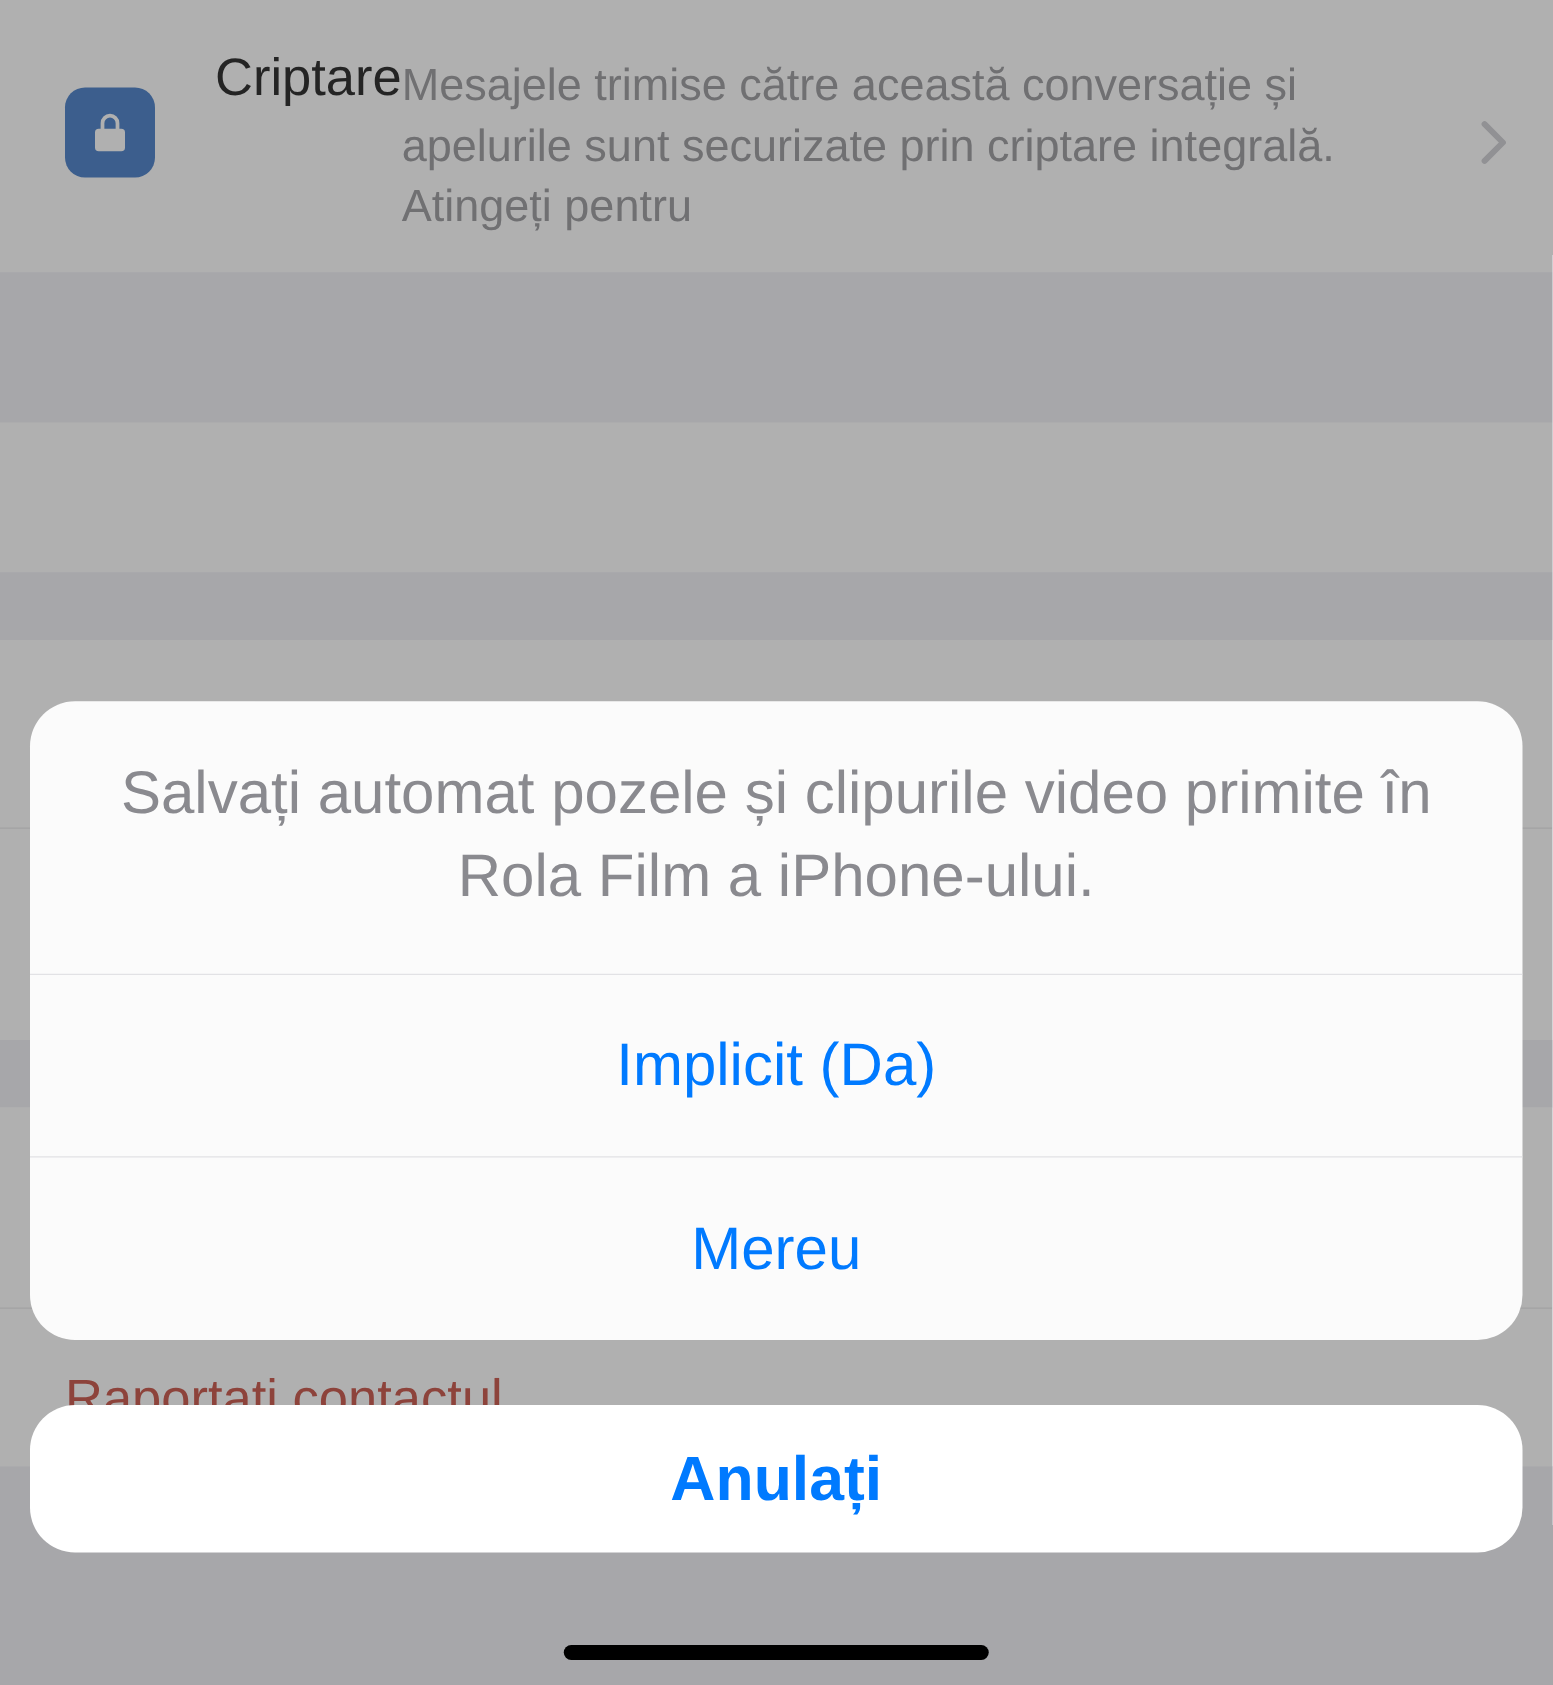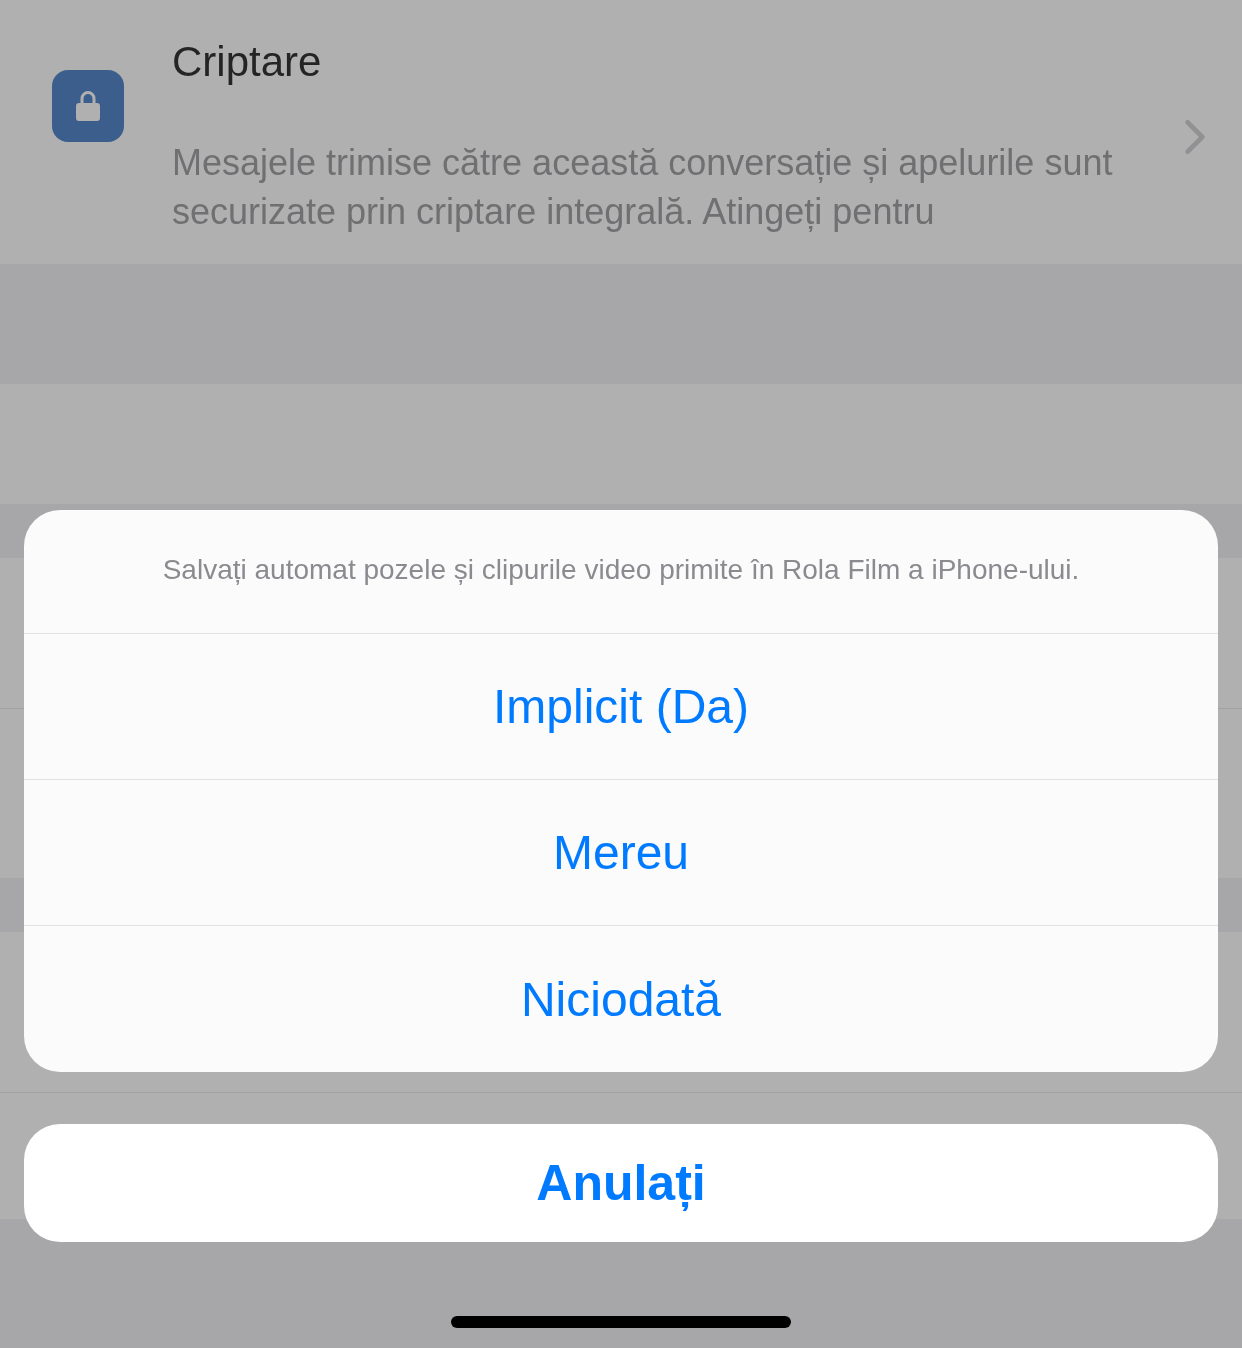--- a/index.html
+++ b/index.html
@@ -66,27 +66,26 @@
     .row-value {
       font-size: 42px;
       color: #8e8e93;
       margin-left: auto;
       padding-right: 8px;
     }
     .row-subtitle {
       font-size: 36px;
       color: #8a8a8f;
       line-height: 1.35;
-      margin-top: 23px;
+      margin-top: 6px;
     }
     .row-text-block {
       display: flex;
-      flex-direction: column;
+      flex-direction: row;
       flex: 1;
-      gap: 30px;
     }
     .chevron {
       color: #c7c7cc;
       font-size: 48px;
       margin-left: 18px;
       flex-shrink: 0;
     }
     .section-gap {
       height: 54px;
       background: #efeff4;
@@ -112,21 +111,21 @@
       right: 24px;
       bottom: 276px;
       background: #fdfdfdf8;
       border-radius: 36px;
       overflow: hidden;
     }
     .sheet-header {
       padding: 40px 44px 44px 44px;
       text-align: center;
       color: #8a8a8f;
-      font-size: 28px;
+      font-size: 48px;
       line-height: 1.4;
       border-bottom: 1px solid #e2e2e5;
     }
     .sheet-option {
       height: 146px;
       display: flex;
       align-items: center;
       justify-content: center;
       color: #007aff;
       font-size: 48px;
@@ -228,20 +227,19 @@
     </div>
   </div>
 </div>
 
 <div class="overlay"></div>
 
 <div class="action-sheet">
   <div class="sheet-header">Salvați automat pozele și clipurile video primite în Rola Film a iPhone-ului.</div>
   <div class="sheet-option">Implicit (Da)</div>
   <div class="sheet-option">Mereu</div>
-  <div class="sheet-option">Niciodată</div>
 </div>
 
 <div class="cancel-sheet">
   <span>Anulați</span>
 </div>
 
 <div class="home-indicator"></div>
 
 </body></html>

